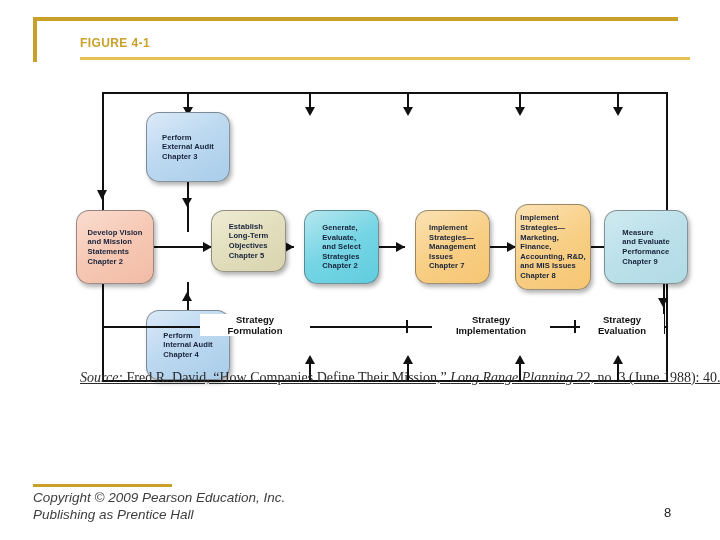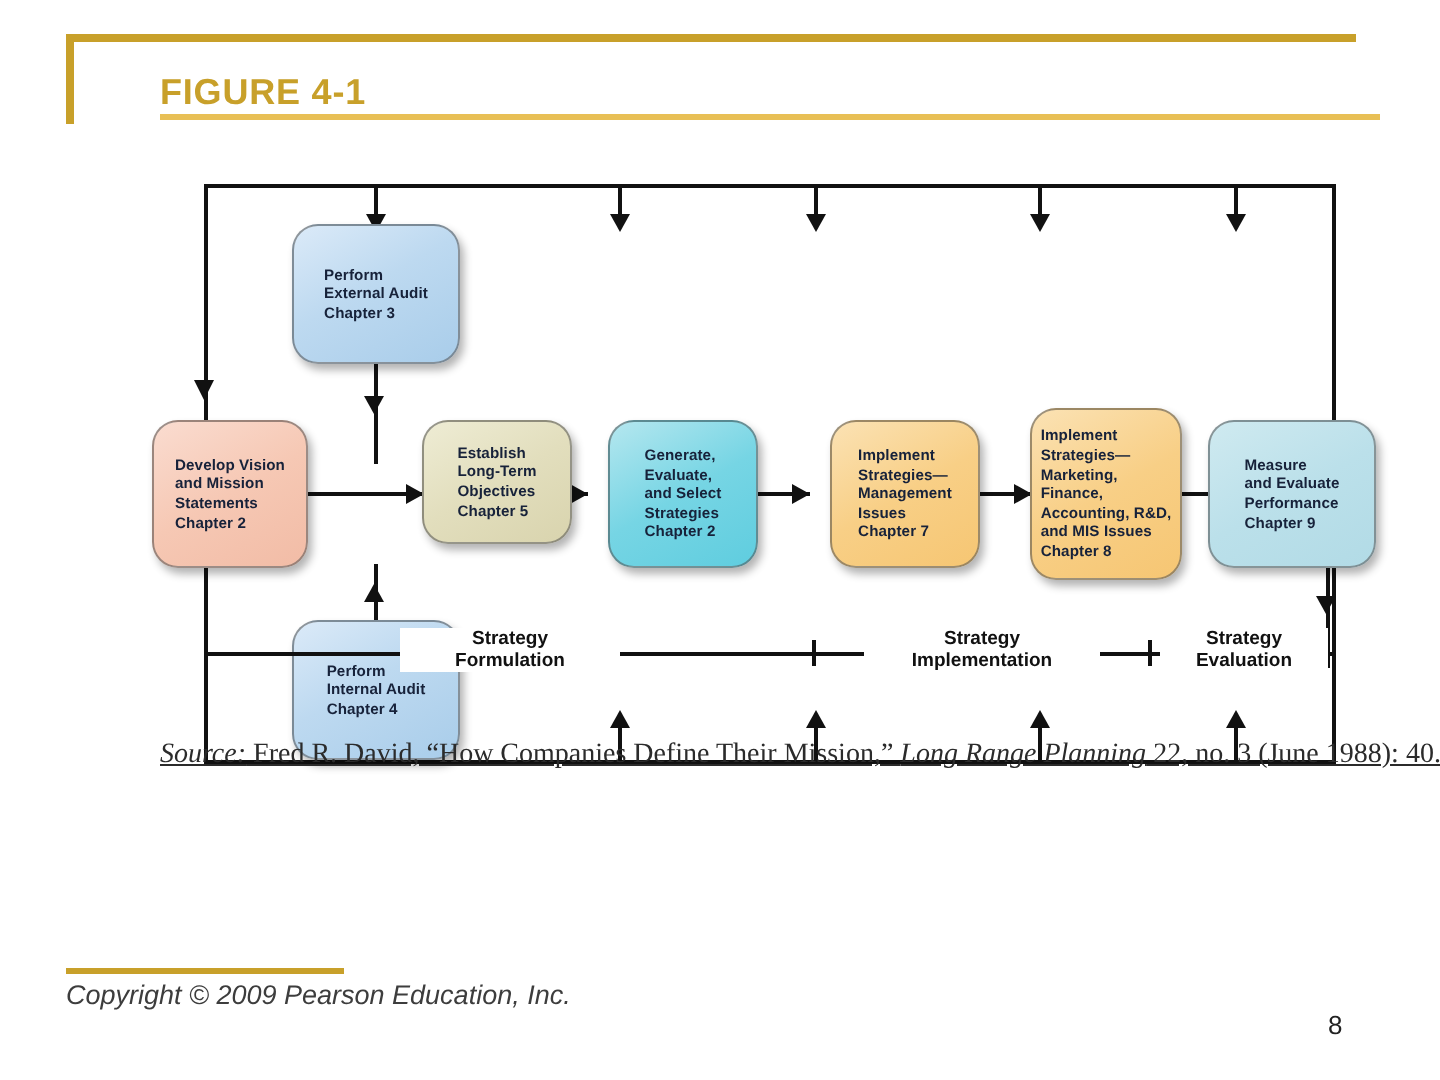--- a/index.html
+++ b/index.html
@@ -8,21 +8,21 @@
     font-family:"Liberation Sans",sans-serif;
     overflow:hidden;position:relative;
   }
   .slide{position:absolute;inset:0;}
 
   
   .frame-top{position:absolute;left:33px;top:17px;width:645px;height:4px;background:#c8a02a;}
   .frame-left{position:absolute;left:33px;top:17px;width:4px;height:45px;background:#c8a02a;}
 
   
-  .fig-label{position:absolute;left:80px;top:36px;font-size:18px;font-weight:bold;
+  .fig-label{position:absolute;left:80px;top:36px;font-size:12px;font-weight:bold;
              letter-spacing:.4px;color:#c8a02a;}
   .fig-rule{position:absolute;left:80px;top:57px;width:610px;height:3px;background:#e8bf55;}
   .fig-title{position:absolute;left:80px;top:65px;font-size:11.5px;font-weight:bold;color:#1a1a1a;
              letter-spacing:.1px;}
 
   
   .diagram{position:absolute;left:80px;top:86px;width:610px;height:378px;}
 
   
   .loop{position:absolute;left:22px;top:6px;width:566px;height:290px;
@@ -260,16 +260,17 @@
       <span>Evaluation</span>
     </div>
 
     <div class="source"><i>Source:</i><span> Fred R. David, “How Companies Define Their Mission,” </span><i>Long Range Planning</i><span> 22, no. 3 (June 1988): 40.</span></div>
 
   </div>
 
   <div class="foot-rule"></div>
   <div class="copy">
     <span>Copyright © 2009 Pearson Education, Inc.</span>
+    <span>Publishing as Prentice Hall</span>
   </div>
   <div class="pageno">8</div>
 
 </div>
 
 </body></html>

